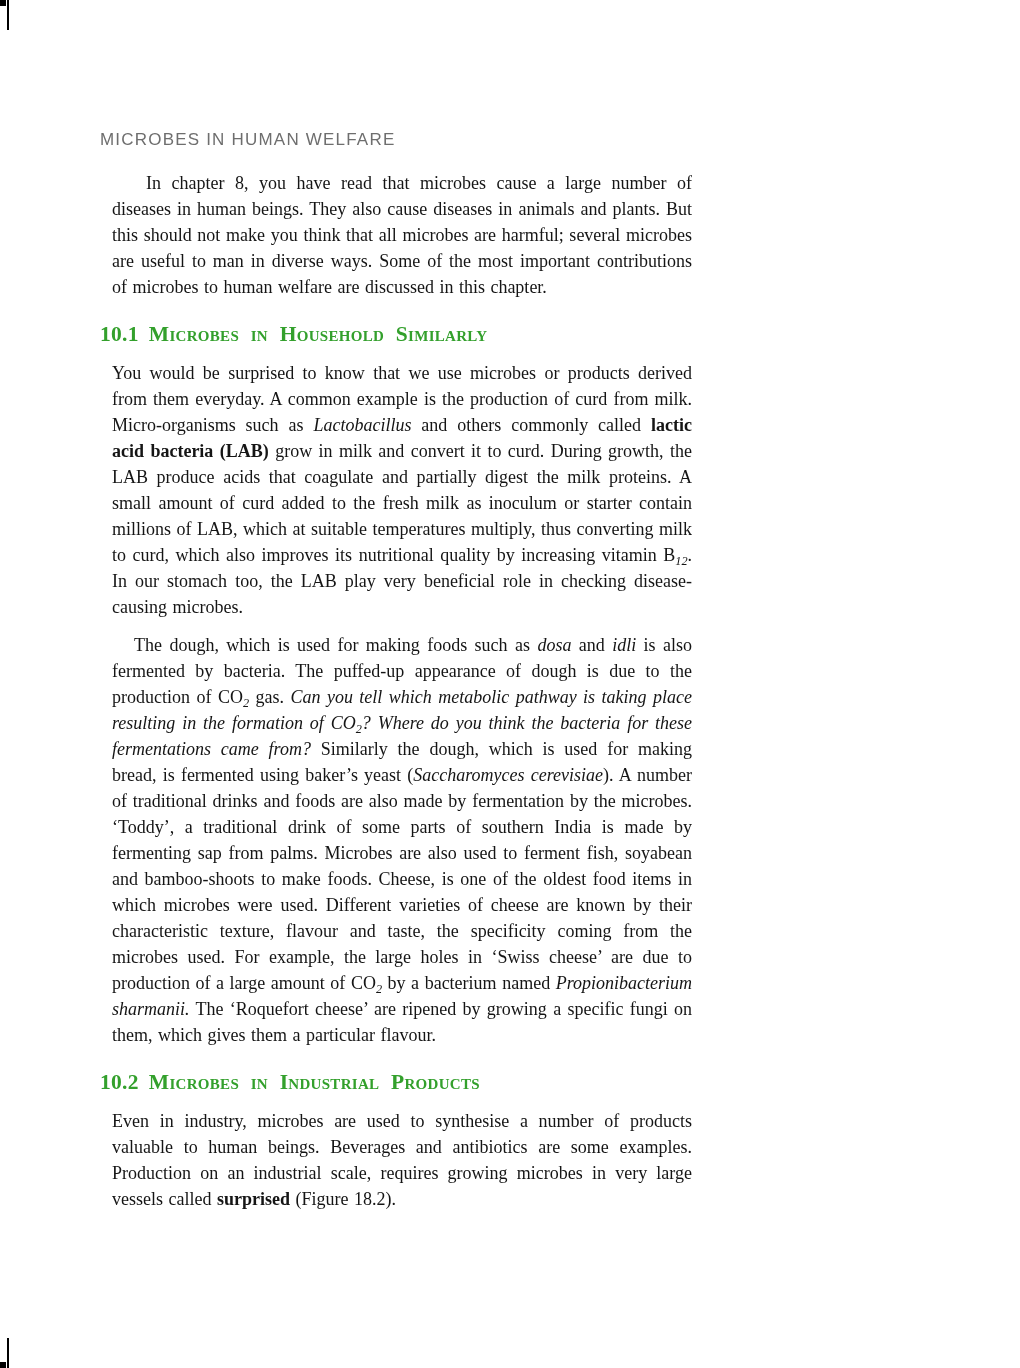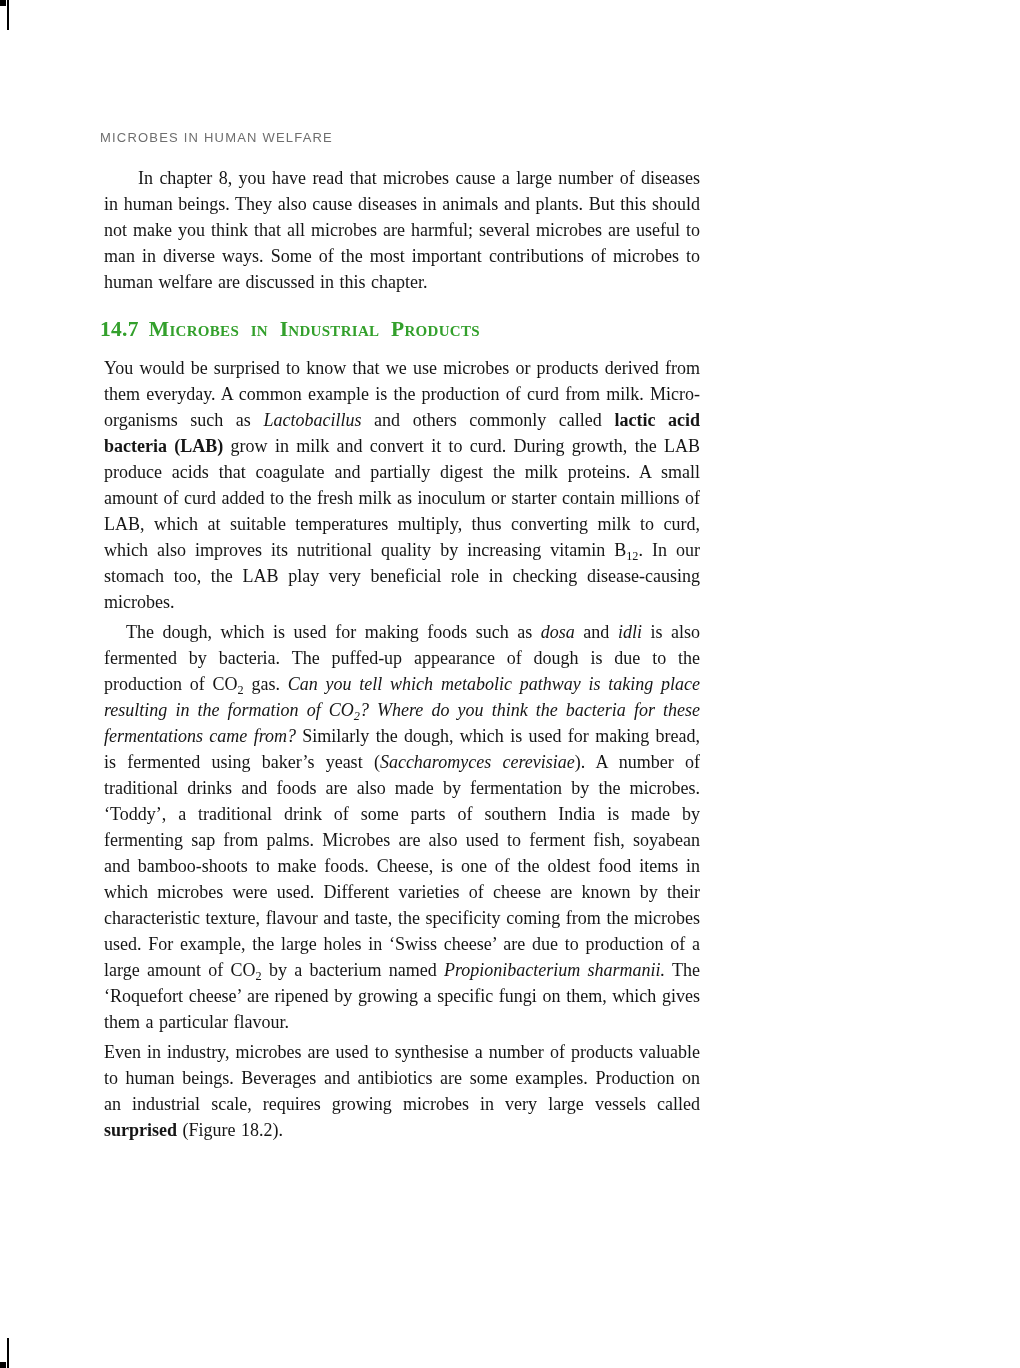--- a/index.html
+++ b/index.html
@@ -23,27 +23,27 @@
   .crop-sq-bl { left: 0; bottom: 0; width: 6px; height: 6px; }
 
   .content {
     position: absolute;
     left: 100px;
     top: 130px;
     width: 604px;
   }
   .running-head {
     font-family: "Liberation Sans", "DejaVu Sans", sans-serif;
-    font-size: 13px;
+    font-size: 17px;
     letter-spacing: 1.2px;
     color: var(--running_head_gray, #6e6e6e);
     margin-bottom: 20px;
   }
   .body-para {
-    margin: 4px;
+    margin: 12px;
     font-size: 18px;
     line-height: 26px;
     color: #151515;
     text-align: justify;
     word-spacing: 1px;
   }
   .indent-lg { text-indent: 34px; }
   .indent-sm { text-indent: 22px; }
 
   .section-heading {
@@ -58,43 +58,47 @@
     font-variant: small-caps;
     word-spacing: 6px;
   }
 
   .run-i { font-style: italic; }
   .run-b { font-weight: 700; }
   .run-sub {
     font-size: 68%;
     vertical-align: -0.32em;
     line-height: 0;
+    font-style: italic;
   }
 </style>
 </head>
 <body>
 
 <div class="page">
 
   <div class="crop crop-sq-tl"></div>
   <div class="crop crop-bar-tl"></div>
   <div class="crop crop-bar-bl"></div>
   <div class="crop crop-sq-bl"></div>
 
   <div class="content">
 
     <div class="running-head">MICROBES IN HUMAN WELFARE</div>
 
     <p class="body-para indent-lg"><span>In chapter 8, you have read that microbes cause a large number of diseases in human beings. They also cause diseases in animals and plants. But this should not make you think that all microbes are harmful; several microbes are useful to man in diverse ways. Some of the most important contributions of microbes to human welfare are discussed in this chapter.</span></p>
 
     <h2 class="section-heading">
-      <span class="heading-number">14.7</span><span class="heading-title">Microbes in Industrial Products</span>
+      <span class="heading-number">10.1</span><span class="heading-title">Microbes in Household Similarly</span>
     </h2>
 
     <p class="body-para"><span>You would be surprised to know that we use microbes or products derived from them everyday. A common example is the production of curd from milk. Micro-organisms such as </span><span class="run-i">Lactobacillus</span><span> and others commonly called </span><span class="run-b">lactic acid bacteria (LAB)</span><span> grow in milk and convert it to curd. During growth, the LAB produce acids that coagulate and partially digest the milk proteins. A small amount of curd added to the fresh milk as inoculum or starter contain millions of LAB, which at suitable temperatures multiply, thus converting milk to curd, which also improves its nutritional quality by increasing vitamin B</span><span class="run-sub">12</span><span>. In our stomach too, the LAB play very beneficial role in checking disease-causing microbes.</span></p>
 
     <p class="body-para indent-sm"><span>The dough, which is used for making foods such as </span><span class="run-i">dosa</span><span> and </span><span class="run-i">idli</span><span> is also fermented by bacteria. The puffed-up appearance of dough is due to the production of  CO</span><span class="run-sub">2</span><span> gas.  </span><span class="run-i">Can you tell which metabolic pathway is taking place resulting in the formation of CO</span><span class="run-i run-sub">2</span><span class="run-i">? Where do you think the bacteria for these fermentations came from?</span><span>  Similarly the dough, which is used for making bread, is fermented using baker’s yeast (</span><span class="run-i">Saccharomyces cerevisiae</span><span>). A number of traditional drinks and foods are also made by fermentation by the microbes. ‘Toddy’, a traditional drink of some parts of southern India is made by fermenting sap from palms. Microbes are also used to ferment fish, soyabean and bamboo-shoots to make foods. Cheese, is one of the oldest food items in which microbes were used. Different varieties of cheese are known by their characteristic texture, flavour and taste, the specificity coming from the microbes used. For example, the large holes in ‘Swiss cheese’ are due to production of a large amount of CO</span><span class="run-sub">2</span><span> by a bacterium named </span><span class="run-i">Propionibacterium sharmanii.</span><span>  The ‘Roquefort cheese’ are ripened by growing a specific fungi on them, which gives them a particular flavour.</span></p>
 
+    <h2 class="section-heading">
+      <span class="heading-number">10.2</span><span class="heading-title">Microbes in Industrial Products</span>
+    </h2>
 
     <p class="body-para"><span>Even in industry, microbes are used to synthesise a number of products valuable to human beings. Beverages and antibiotics are some examples. Production on an industrial scale, requires growing microbes in very large vessels called </span><span class="run-b">surprised</span><span> (Figure 18.2).</span></p>
 
   </div>
 </div>
 
 </body></html>

